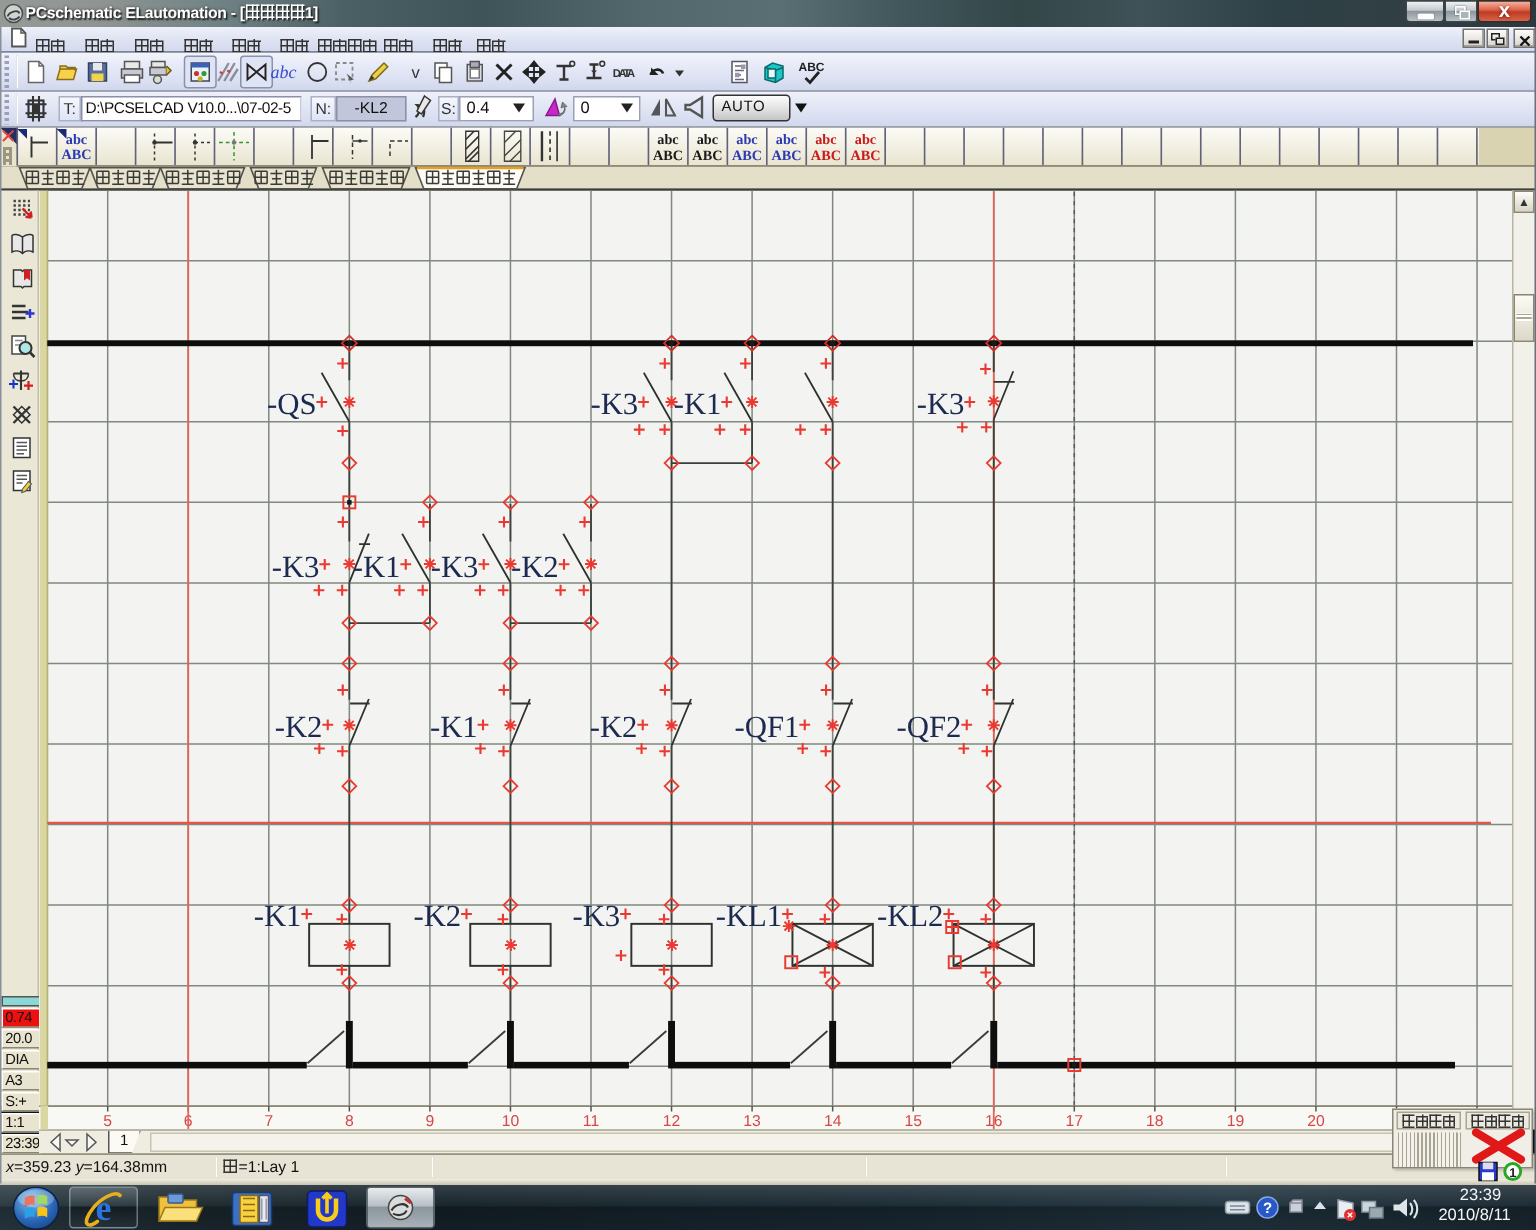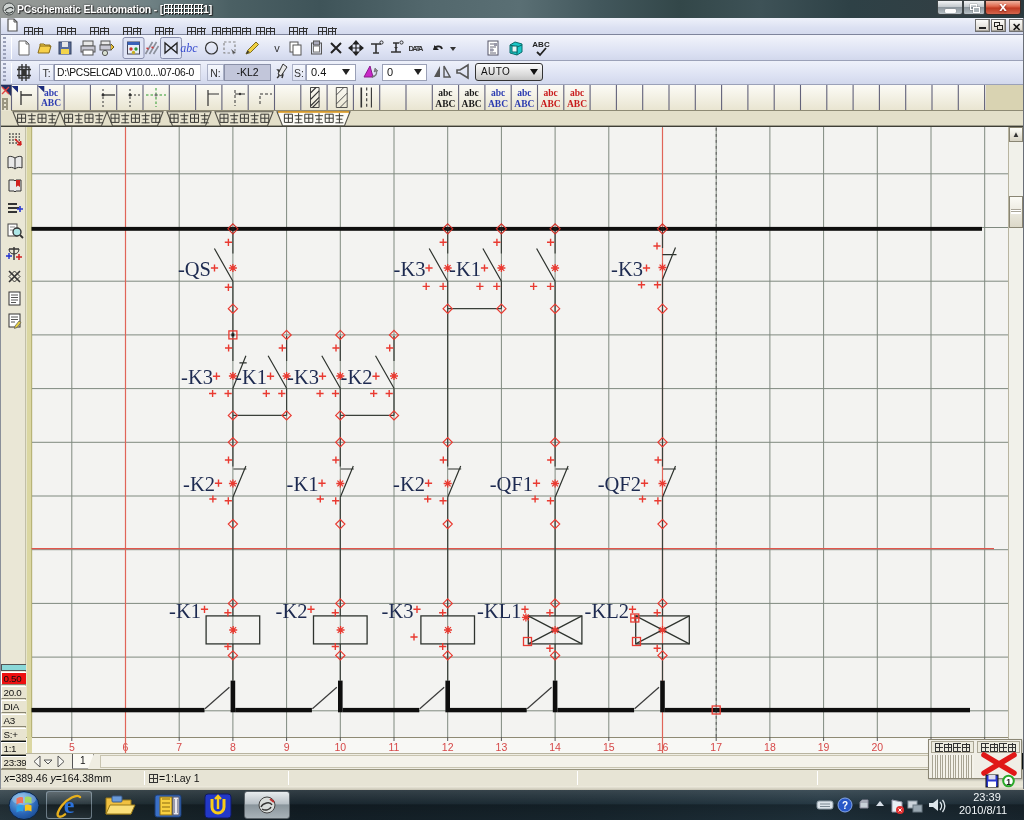--- a/index.html
+++ b/index.html
@@ -171,21 +171,21 @@
       </g>
     </svg>
     <svg class="abs" style="left:0;top:61px" width="560" height="24">
       <g transform="translate(17,3)">
         <rect x="2" y="3" width="10" height="11" fill="none" stroke="#333" stroke-width="1.4"></rect>
         <path d="M0 5.5h14M0 11.5h14M5 0v17M9 0v17" stroke="#333" stroke-width="1.4"></path>
         <rect x="5" y="5.5" width="4" height="6" fill="#333"></rect>
       </g>
     </svg>
     <div class="abs" style="left:39px;top:63.5px;width:15px;height:17px;background:linear-gradient(#f6f8fd,#dfe4f4);border:1px solid #aab0c6;font-size:10.5px;color:#333;text-align:center;line-height:16px">T:</div>
-    <div class="abs" style="left:54px;top:63.5px;width:147px;height:17px;background:#fff;border:1px solid #8a90a8;border-right-color:#c8cbd8;font-size:10.3px;color:#111;line-height:15px;padding-left:2px;white-space:nowrap;overflow:hidden;letter-spacing:-0.3px">D:\PCSELCAD V10.0...\07-06-0</div>
+    <div class="abs" style="left:54px;top:63.5px;width:147px;height:17px;background:#fff;border:1px solid #8a90a8;border-right-color:#c8cbd8;font-size:10.3px;color:#111;line-height:15px;padding-left:2px;white-space:nowrap;overflow:hidden;letter-spacing:-0.3px">D:\PCSELCAD V10.0...\07-02-5</div>
     <div class="abs" style="left:207px;top:63.5px;width:17px;height:17px;background:linear-gradient(#f6f8fd,#dfe4f4);border:1px solid #aab0c6;font-size:10.5px;color:#333;text-align:center;line-height:16px">N:</div>
     <div class="abs" style="left:224px;top:63.5px;width:47px;height:17px;background:#c2c6da;border:1px solid #8a90a8;font-size:10.5px;color:#111;line-height:15px;text-align:center">-KL2</div>
     <svg class="abs" style="left:274px;top:62px" width="16" height="20">
       <path d="M3 16c3-2 3-6 1-8 4 0 6 3 4 8" fill="none" stroke="#333" stroke-width="1.5"></path>
       <path d="M9 2l4 3-6 9-3-2Z" fill="#e8e8e8" stroke="#333"></path>
     </svg>
     <div class="abs" style="left:292px;top:63.5px;width:14px;height:17px;background:linear-gradient(#f6f8fd,#dfe4f4);border:1px solid #aab0c6;font-size:10.5px;color:#333;text-align:center;line-height:16px">S:</div>
     <div class="abs" style="left:306px;top:63.5px;width:50px;height:17px;background:#fff;border:1px solid #9aa0b6;font-size:11px;color:#111;line-height:15px;padding-left:4px">0.4</div>
     <div class="abs" style="left:342px;top:69px;width:0;height:0;border:4px solid transparent;border-top:6px solid #222"></div>
     <svg class="abs" style="left:362px;top:63px" width="20" height="18">
@@ -194,21 +194,21 @@
     </svg>
     <div class="abs" style="left:382px;top:63.5px;width:45px;height:17px;background:#fff;border:1px solid #9aa0b6;font-size:11px;color:#111;line-height:15px;padding-left:4px">0</div>
     <div class="abs" style="left:414px;top:69px;width:0;height:0;border:4px solid transparent;border-top:6px solid #222"></div>
     <svg class="abs" style="left:433px;top:63px" width="18" height="18">
       <path d="M1 14L7 3v11Z" fill="#555"></path>
       <path d="M11 3l6 11h-6Z" fill="none" stroke="#555" stroke-width="1.4"></path>
     </svg>
     <svg class="abs" style="left:455px;top:63px" width="16" height="18">
       <path d="M2 7h3l8-5v13l-8-5H2Z" fill="none" stroke="#555" stroke-width="1.6"></path>
     </svg>
-    <div class="abs" style="left:475px;top:62.5px;width:68px;height:18px;background:linear-gradient(#fdfdfd,#d8d8d8 70%,#c4c4c4);border:1.2px solid #333;border-radius:3px;font-size:10px;font-weight:normal;color:#111;line-height:15px;padding-left:5px;letter-spacing:0.4px">AUTO</div>
+    <div class="abs" style="left:475px;top:62.5px;width:52px;height:18px;background:linear-gradient(#fdfdfd,#d8d8d8 70%,#c4c4c4);border:1.2px solid #333;border-radius:3px;font-size:10px;font-weight:normal;color:#111;line-height:15px;padding-left:5px;letter-spacing:0.4px">AUTO</div>
     <div class="abs" style="left:530px;top:69px;width:0;height:0;border:4.5px solid transparent;border-top:6.5px solid #111"></div>
     <div class="abs" style="left:0;top:85px;width:1024px;height:26px;background:#d9d3b2;border-bottom:1px solid #8e8a74"></div>
     <div class="abs" style="left:0;top:85px;width:11px;height:26px;background:#e8e4d0"></div>
     <svg class="abs" style="left:0;top:85px" width="12" height="12">
       <path d="M0 0h12v12Z" fill="#203060"></path>
       <path d="M2 2l7 7M9 2L2 9" stroke="#e04040" stroke-width="1.4"></path>
     </svg>
     <div class="abs" style="left:2px;top:98px;width:6px;height:12px;background:repeating-linear-gradient(#9a9680 0,#9a9680 2px,transparent 2px,transparent 4px),repeating-linear-gradient(90deg,#9a9680 0,#9a9680 2px,transparent 2px,transparent 4px)"></div>
     <svg class="abs" style="left:0;top:85px" width="1024" height="26">
       <defs>
@@ -390,21 +390,21 @@
         <rect x="2" y="1" width="11" height="13" fill="#fff" stroke="#333"></rect>
         <path d="M4 4h7M4 6.5h7M4 9h7M4 11.5h5" stroke="#555"></path>
       </g>
       <g transform="translate(2,183)">
         <rect x="2" y="1" width="11" height="13" fill="#fff" stroke="#333"></rect>
         <path d="M4 4h7M4 6.5h7M4 9h4" stroke="#555"></path>
         <path d="M8 13l4-5 2 1.5-4 5-2.5 1Z" fill="#e8d040" stroke="#555" stroke-width="0.7"></path>
       </g>
     </svg>
     <div class="abs" style="left:1px;top:664px;width:27px;height:7px;background:#8ad8d8;border:1px solid #555"></div>
-    <div class="abs" style="left:1px;top:672px;width:27px;height:13px;background:#ee1010;border:1px solid;border-color:#fff #8a8674 #8a8674 #fff;font-size:9.8px;color:#111;line-height:11.5px;padding-left:1.5px;letter-spacing:-0.3px">0.50</div>
+    <div class="abs" style="left:1px;top:672px;width:27px;height:13px;background:#ee1010;border:1px solid;border-color:#fff #8a8674 #8a8674 #fff;font-size:9.8px;color:#111;line-height:11.5px;padding-left:1.5px;letter-spacing:-0.3px">0.74</div>
     <div class="abs" style="left:1px;top:686px;width:27px;height:13px;background:#e8e4d0;border:1px solid;border-color:#fff #8a8674 #8a8674 #fff;font-size:9.8px;color:#111;line-height:11.5px;padding-left:1.5px;letter-spacing:-0.3px">20.0</div>
     <div class="abs" style="left:1px;top:700px;width:27px;height:13px;background:#e8e4d0;border:1px solid;border-color:#fff #8a8674 #8a8674 #fff;font-size:9.8px;color:#111;line-height:11.5px;padding-left:1.5px;letter-spacing:-0.3px">DIA</div>
     <div class="abs" style="left:1px;top:714px;width:27px;height:13px;background:#e8e4d0;border:1px solid;border-color:#fff #8a8674 #8a8674 #fff;font-size:9.8px;color:#111;line-height:11.5px;padding-left:1.5px;letter-spacing:-0.3px">A3</div>
     <div class="abs" style="left:1px;top:728px;width:27px;height:13px;background:#e8e4d0;border:1px solid;border-color:#fff #8a8674 #8a8674 #fff;font-size:9.8px;color:#111;line-height:11.5px;padding-left:1.5px;letter-spacing:-0.3px">S:+</div>
     <div class="abs" style="left:1px;top:742px;width:27px;height:13px;background:#e8e4d0;border:1px solid;border-color:#fff #8a8674 #8a8674 #fff;font-size:9.8px;color:#111;line-height:11.5px;padding-left:1.5px;letter-spacing:-0.3px">1:1</div>
     <div class="abs" style="left:1px;top:756px;width:27px;height:13px;background:#e8e4d0;border:1px solid;border-color:#fff #8a8674 #8a8674 #fff;font-size:9.8px;color:#111;line-height:11.5px;padding-left:1.5px;letter-spacing:-0.3px">23:39</div>
     <svg id="cv" width="982" height="610" viewBox="26 127 982 610" style="position:absolute;left:26px;top:127px">
       <defs>
         <g id="pl">
           <path d="M-3.6 0H3.6M0 -3.6V3.6" stroke="#e93a31" stroke-width="1.4" fill="none"></path>
@@ -641,21 +641,21 @@
     <div class="abs" style="left:26px;top:753px;width:982px;height:16px;background:#efede2;border-top:1px solid #b8b4a0"></div>
     <svg class="abs" style="left:30px;top:754px" width="70" height="15">
       <path d="M10 2L4 7.5L10 13V2Z" fill="#f8f8f4" stroke="#555"></path>
       <path d="M14 9l4 4 4-4Z" fill="#f8f8f4" stroke="#555" transform="translate(0,-3)"></path>
       <path d="M28 2l6 5.5L28 13V2Z" fill="#f8f8f4" stroke="#555"></path>
     </svg>
     <div class="abs" style="left:72px;top:753.5px;width:22px;height:15px;background:#fbfaf4;border:1px solid #555;border-top:none;clip-path:polygon(0 0,100% 0,calc(100% - 6px) 100%,0 100%);font-size:10px;color:#111;padding-left:7px;line-height:14px">1</div>
     <div class="abs" style="left:100px;top:755px;width:908px;height:13px;background:#f4f2ea;border:1px solid #c8c4b0"></div>
     <div class="abs" style="left:26.5px;top:737px;width:5.5px;height:16px;background:#dbd7a2"></div>
     <div class="abs" style="left:0;top:769px;width:1024px;height:17px;background:#e7e4d5;border-top:1px solid #98947e"></div>
-    <div class="abs" style="left:4px;top:772px;font-size:10.5px;color:#111;font-style:italic;font-family:'Liberation Sans'">x<span style="font-style:normal">=389.46 </span>y<span style="font-style:normal">=164.38mm</span></div>
+    <div class="abs" style="left:4px;top:772px;font-size:10.5px;color:#111;font-style:italic;font-family:'Liberation Sans'">x<span style="font-style:normal">=359.23 </span>y<span style="font-style:normal">=164.38mm</span></div>
     <div class="abs" style="left:144px;top:771px;width:1px;height:14px;background:#a09c88;border-right:1px solid #fff"></div>
     <div class="abs" style="left:288px;top:771px;width:1px;height:14px;background:#a09c88;border-right:1px solid #fff"></div>
     <div class="abs" style="left:577px;top:771px;width:1px;height:14px;background:#a09c88;border-right:1px solid #fff"></div>
     <div class="abs" style="left:817px;top:771px;width:1px;height:14px;background:#a09c88;border-right:1px solid #fff"></div>
     <div class="abs" style="left:149px;top:772px;font-size:10.5px;color:#111"><span class="cj" style=""></span>=1:Lay 1</div>
     <div class="abs" style="left:0;top:786px;width:1024px;height:4px;background:linear-gradient(#f0ede0,#c8c4b4)"></div>
     <div class="abs" style="left:0;top:18px;width:1px;height:771px;background:#8a8f99"></div>
     <div class="abs" style="left:1023px;top:18px;width:1px;height:771px;background:#6a6f78"></div>
     <div class="abs" style="left:928px;top:739px;width:94px;height:40px;background:#f0eee6;border:1px solid #8a8674;box-shadow:1px 1px 2px rgba(0,0,0,0.25)"></div>
     <div class="abs" style="left:931px;top:741px;width:43px;height:12px;background:#eceade;border:1px solid #aaa694;display:flex;align-items:center;justify-content:center;overflow:hidden">

